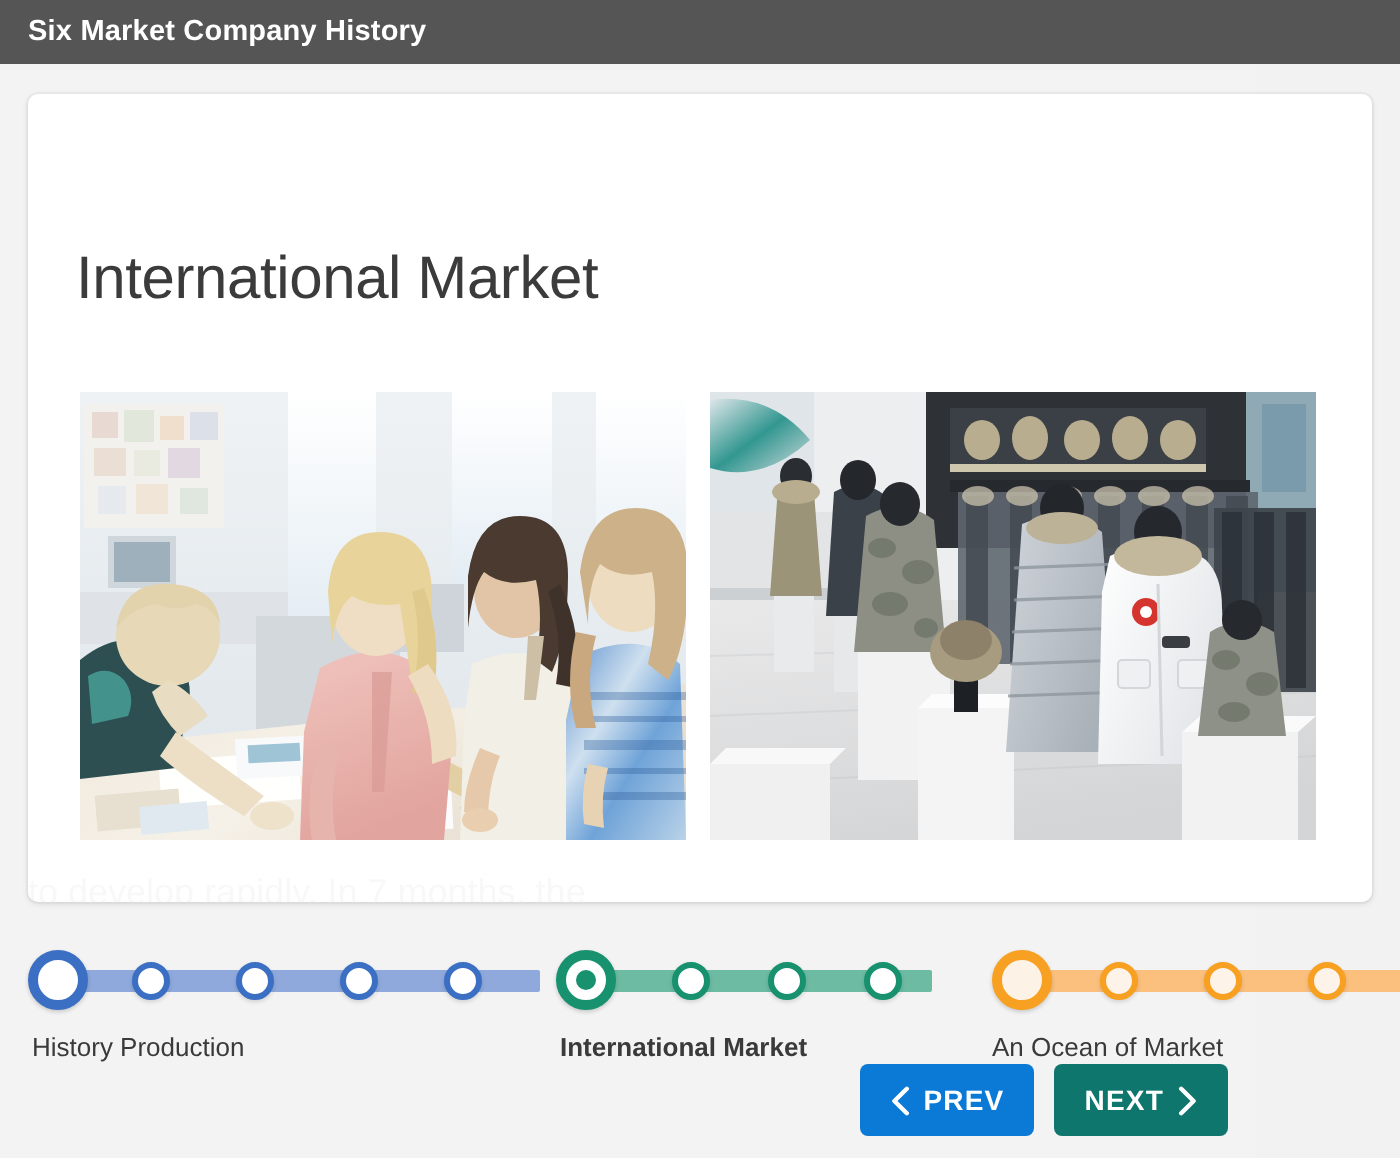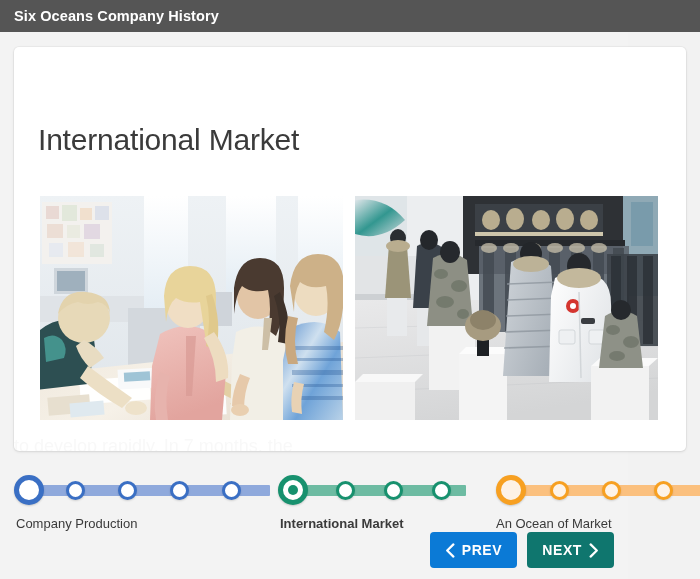--- a/index.html
+++ b/index.html
@@ -195,21 +195,21 @@
     font-family: "Liberation Sans", sans-serif;
   }
   .chev { display: block; }
 </style>
 </head>
 <body>
 
 <div class="app-window">
 
   <div class="titlebar">
-    <span class="titlebar-text">Six Oceans Company History</span>
+    <span class="titlebar-text">Six Market Company History</span>
   </div>
 
   <div class="slide-shell">
 
     <div class="content-card">
 
       <div class="slide-heading">International Market</div>
 
       <div class="media-row">
 
@@ -489,21 +489,21 @@
 
     <div class="timeline">
 
       <div class="track" style="left:14px; width:258px;">
         <div class="bar" style="left:18px; width:238px; background:#8fa9dc;"></div>
         <div class="node big" style="left:0px; border-color:#3a6fc4;"></div>
         <div class="node small" style="left:52px; border-color:#3a6fc4;"></div>
         <div class="node small" style="left:104px; border-color:#3a6fc4;"></div>
         <div class="node small" style="left:156px; border-color:#3a6fc4;"></div>
         <div class="node small" style="left:208px; border-color:#3a6fc4;"></div>
-        <div class="seg-label" style="left:2px;">Company Production</div>
+        <div class="seg-label" style="left:2px;">History Production</div>
       </div>
 
       <div class="track" style="left:278px; width:208px;">
         <div class="bar" style="left:24px; width:164px; background:#6dbba2;"></div>
         <div class="node big" style="left:0px; border-color:#17916e;">
           <span class="dot" style="background:#17916e;"></span>
         </div>
         <div class="node small" style="left:58px; border-color:#17916e;"></div>
         <div class="node small" style="left:106px; border-color:#17916e;"></div>
         <div class="node small" style="left:154px; border-color:#17916e;"></div>

